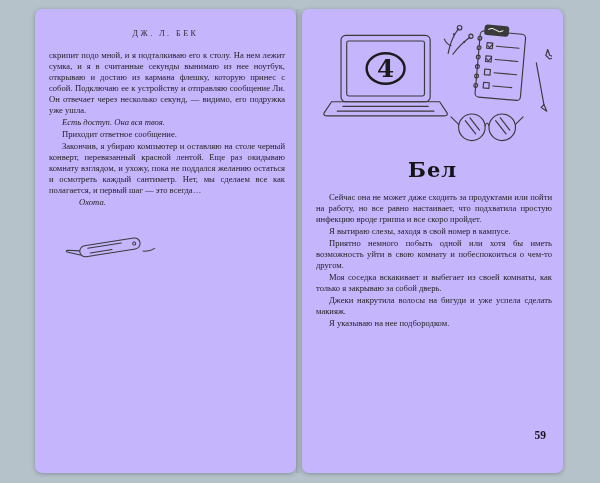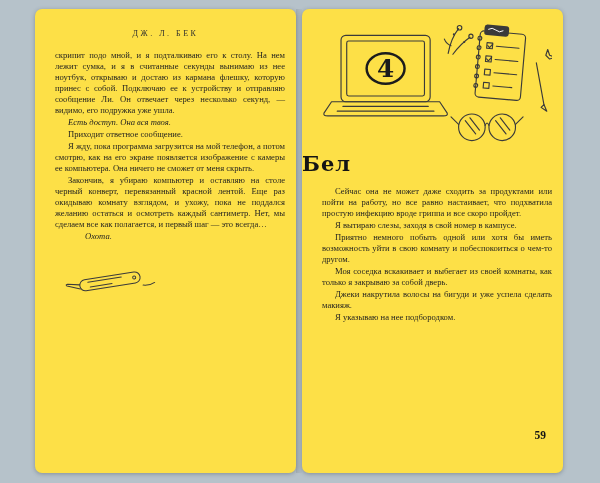--- a/index.html
+++ b/index.html
@@ -5,49 +5,49 @@
   html,body{margin:0;padding:0;}
   body{
     width:600px;height:483px;
     background:#b6c2ca;
     font-family:"Liberation Serif", serif;
     overflow:hidden;
   }
   .book{position:relative;width:600px;height:483px;}
   .page{
     position:absolute;top:9px;height:464px;width:261px;
-    background:#fde047;
+    background:#c4b5fd;
     border-radius:7px;
     box-shadow:0 1px 4px rgba(40,50,60,.35);
   }
   .page.left{left:35px;}
   .page.right{left:302px;}
   .spine{position:absolute;top:9px;left:296px;width:6px;height:464px;
     background:linear-gradient(90deg,rgba(0,0,0,.10),rgba(0,0,0,.02));}
 
   
   .running-header{
     margin-top:20px;text-align:center;
     font-size:8px;letter-spacing:2.5px;color:#2d2d2d;
   }
   .textblock{
-    margin:12px 11px 0 20px;
+    margin:12px 11px 0 14px;
     font-size:8.6px;line-height:11px;color:#1f1f1f;
     text-align:justify;
   }
   .para{margin:0 0 1px 0;}
   .indent{text-indent:13px;}
   .italic{font-style:italic;}
   .indent-large{text-indent:30px;}
   .knife-wrap{margin:18px 0 0 26px;}
 
   
   .illustration{display:block;margin:14px auto 0 auto;}
   .chapter-title{
-    
+    text-align:center;margin-top:6px;
     font-family:"DejaVu Serif", serif;
     font-size:21px;font-weight:bold;color:#141414;
     letter-spacing:1px;
   }
   .textblock.right-text{margin-top:10px;}
   .page-number{
     position:absolute;right:17px;bottom:32px;
     font-size:11.5px;font-weight:bold;color:#141414;
   }
   .sketch{stroke:#3a3a3a;fill:none;stroke-width:1.2;stroke-linecap:round;stroke-linejoin:round;}
@@ -59,21 +59,20 @@
 <div class="book">
 
   <div class="spine"></div>
 
   <div class="page left">
     <div class="running-header">ДЖ. Л. БЕК</div>
     <div class="textblock">
       <p class="para">скрипит подо мной, и я подталкиваю его к столу. На нем лежит сумка, и я в считанные секунды вынимаю из нее ноутбук, открываю и достаю из кармана флешку, которую принес с собой. Подключаю ее к устройству и отправляю сообщение Ли. Он отвечает через несколько секунд, — видимо, его подружка уже ушла.</p>
       <p class="para indent italic">Есть доступ. Она вся твоя.</p>
       <p class="para indent">Приходит ответное сообщение.</p>
-      <p class="para indent">Я жду, пока программа загрузится на мой телефон, а потом смотрю, как на его экране появляется изображение с камеры ее компьютера. Она ничего не сможет от меня скрыть.</p>
       <p class="para indent">Закончив, я убираю компьютер и оставляю на столе черный конверт, перевязанный красной лентой. Еще раз окидываю комнату взглядом, и ухожу, пока не поддался желанию остаться и осмотреть каждый сантиметр. Нет, мы сделаем все как полагается, и первый шаг — это всегда…</p>
       <p class="para indent-large italic">Охота.</p>
     </div>
     <div class="knife-wrap">
       <svg width="110" height="40" viewBox="0 0 130 46">
         <g transform="rotate(-9 65 25)">
           <rect class="sketch" x="22" y="17" width="72" height="13" rx="6.5"></rect>
           <path class="sketch" d="M22,22 L8,19 Q5,19 7,21 L22,27"></path>
           <line class="sketch" x1="32" y1="20.5" x2="72" y2="20.5"></line>
           <line class="sketch" x1="34" y1="26.5" x2="60" y2="26.5"></line>

